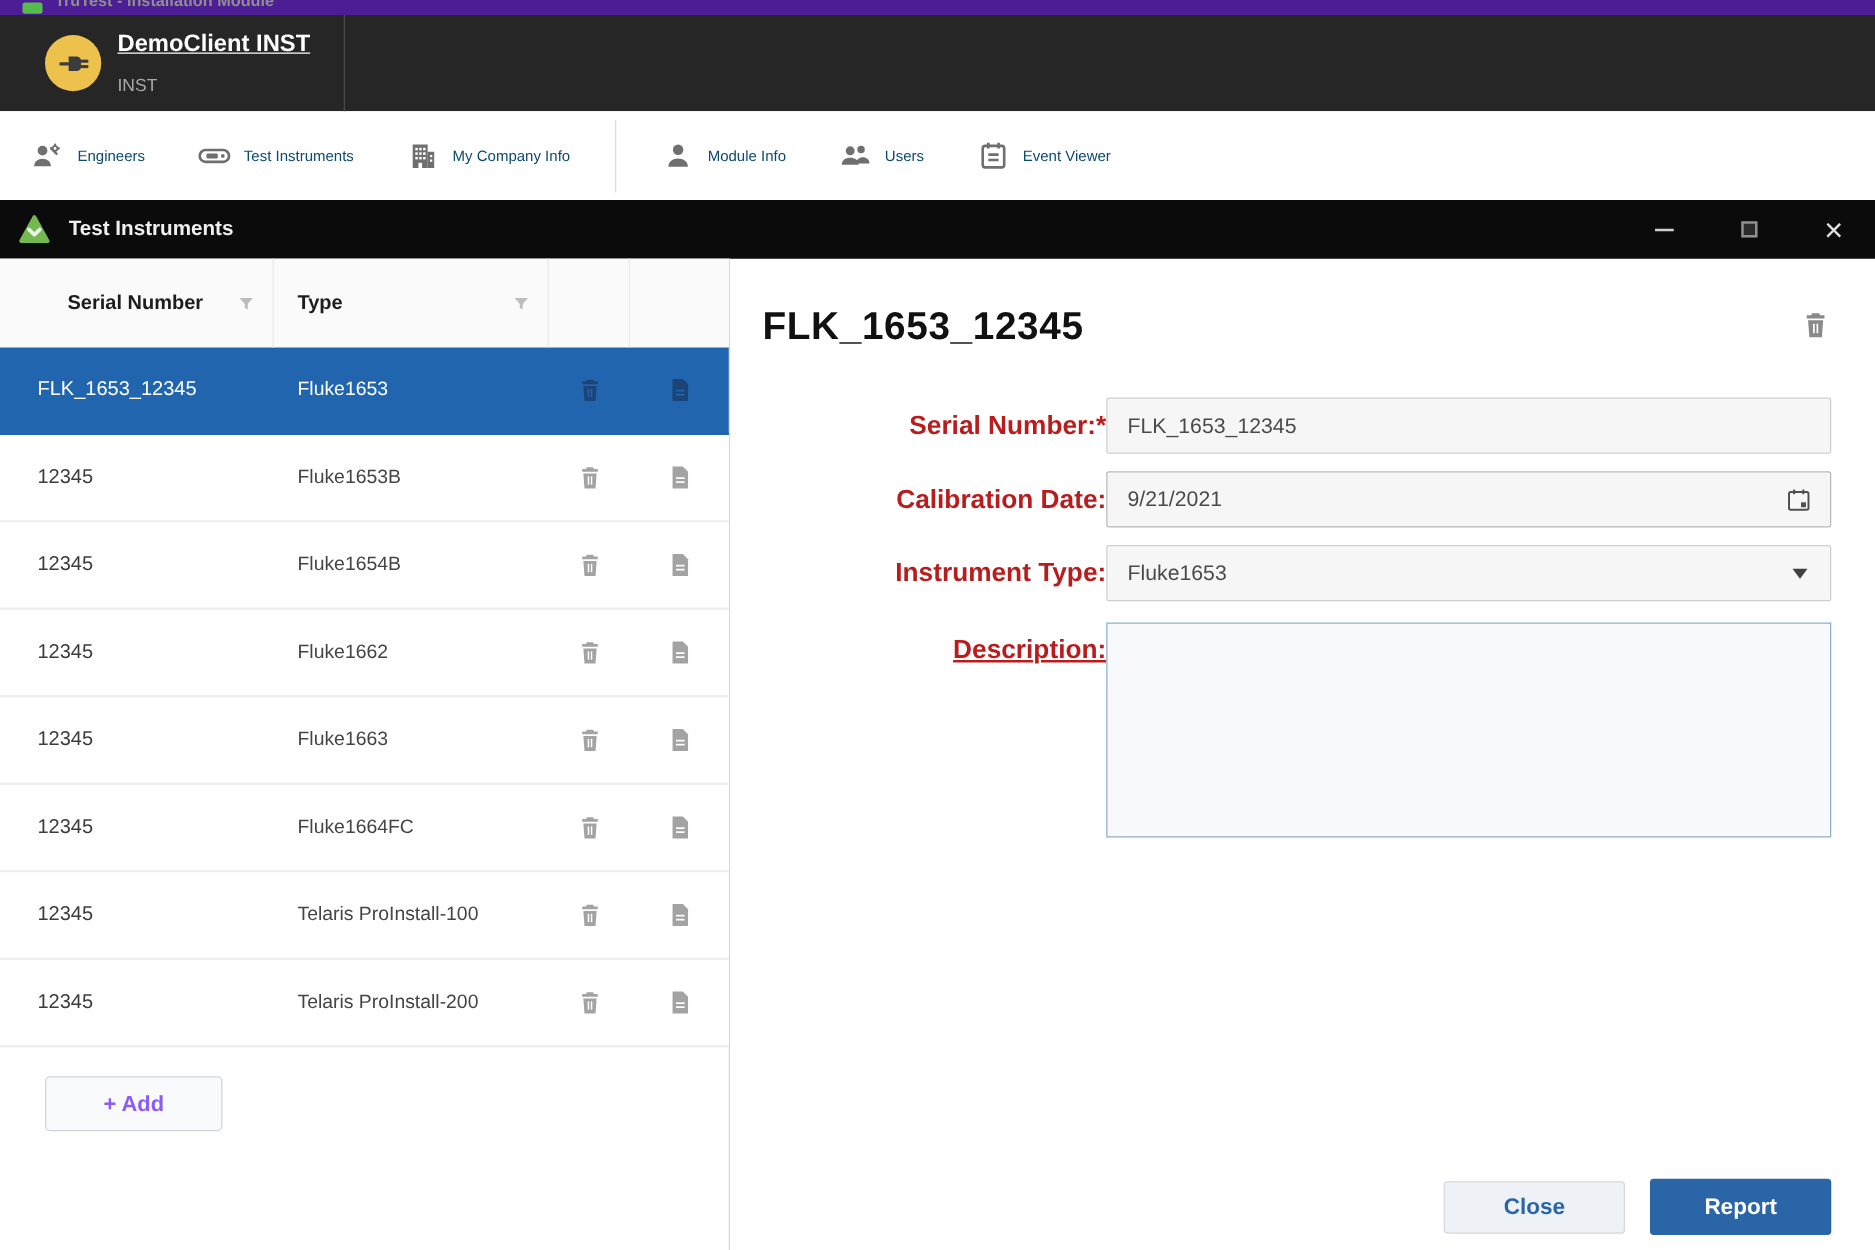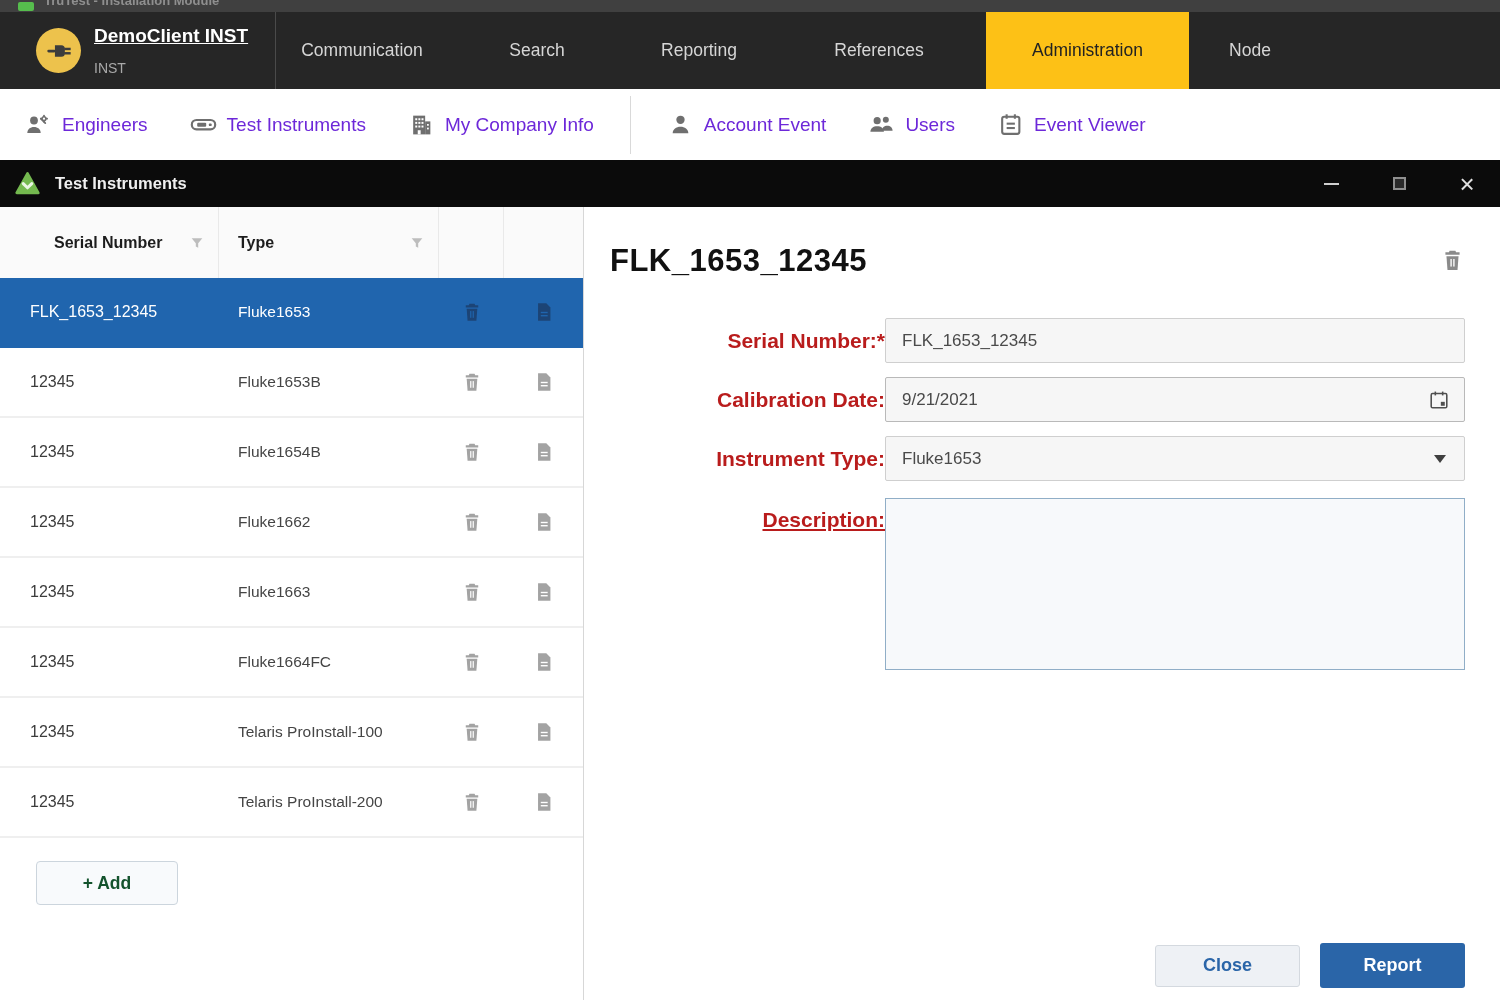--- a/index.html
+++ b/index.html
@@ -5,21 +5,21 @@
   * { box-sizing: border-box; }
   html,body { margin:0; padding:0; }
   body {
     width:1500px; height:1000px; overflow:hidden; background:#fff;
     font-family:"Liberation Sans","DejaVu Sans",sans-serif;
     position:relative;
   }
   svg { display:block; }
 
   
-  .titlebar-top { height:12px; background:#404040; position:relative; overflow:hidden; }
+  .titlebar-top { height:12px; background:#4c1d95; position:relative; overflow:hidden; }
   .tt-icon { position:absolute; left:18px; top:2px; width:16px; height:9px; background:#56bd4d; border-radius:2px; }
   .tt-text { position:absolute; left:44px; top:-7px; font-size:13px; font-weight:bold; color:#8f8f8f; white-space:nowrap; }
 
   
   .app-header { height:77px; background:#262626; display:flex; align-items:stretch; }
   .brand { width:276px; display:flex; align-items:center; padding-left:36px; border-right:1px solid #4a4a4a; }
   .logo-circle { width:45px; height:45px; border-radius:50%; background:#edc24c; display:flex; align-items:center; justify-content:center; flex-shrink:0; }
   .logo-circle svg { width:28px; height:28px; }
   .brand-text { margin-left:13px; }
   .brand-name { font-size:19px; font-weight:bold; color:#ffffff; line-height:1.15;text-decoration:underline; }
@@ -31,21 +31,21 @@
   .nav-item:nth-of-type(3){ width:146px; }
   .nav-item:nth-of-type(4){ width:214px; }
   .nav-item:nth-of-type(5){ width:203px; }
   .nav-item:nth-of-type(6){ width:122px; }
   .nav-item.active { background:#fdc116; color:#222222; }
 
   
   .toolbar { height:71px; background:#ffffff; display:flex; align-items:center; padding-left:25px; }
   .tb-item { display:flex; align-items:center; margin-right:42px; cursor:pointer; }
   .tb-item svg { width:27px; height:25px; color:#6f6f6f; margin-right:10px; flex-shrink:0; }
-  .tb-label { font-size:19px; color:#6d28d9; white-space:nowrap; }
+  .tb-label { font-size:12px; color:#0c4a6e; white-space:nowrap; }
   .tb-divider { width:1px; height:58px; background:#d9d9d9; margin:0 36px 0 -6px; }
 
   
   .child-titlebar { height:47px; background:#0b0b0b; display:flex; align-items:center; padding:0 25px 0 14px; }
   .cw-icon svg { width:27px; height:27px; }
   .cw-title { margin-left:14px; color:#f0f0f0; font-size:16.5px; font-weight:600; }
   .cw-controls { margin-left:auto; display:flex; align-items:center; }
   .ctrl { display:flex; align-items:center; justify-content:center; width:16px; height:20px; margin-left:52px; cursor:pointer; }
   .ctrl-min-bar { width:15px; height:2px; background:#cfcfcf; }
   .ctrl-max-box { width:13px; height:13px; border:2px solid #8f8f8f; background:#2a2a2a; }
@@ -65,21 +65,21 @@
   .grid-row { display:grid; grid-template-columns:219px 220px 65px 79px; height:70px; border-bottom:2px solid #efefef; background:#fff; align-items:center; cursor:pointer; }
   .cell-serial { padding-left:30px; font-size:16px; color:#3c3c3c; white-space:nowrap; }
   .cell-type { padding-left:19px; font-size:15.5px; color:#454545; white-space:nowrap; }
   .cell-icon { display:flex; justify-content:center; color:#a3a3a3; cursor:pointer; }
   .cell-icon svg { width:22px; height:24px; }
   .gap { fill:#ffffff; }
   .grid-row.selected { background:#2065ae; border-bottom-color:#2065ae; }
   .grid-row.selected .cell-serial, .grid-row.selected .cell-type { color:#ffffff; }
   .grid-row.selected .cell-icon { color:#1c4476; }
   .grid-row.selected .gap { fill:#2065ae; }
-  .add-btn { margin:23px 0 0 36px; width:142px; height:44px; background:#f8fafc; border:1px solid #ccd5dd; border-radius:4px; color:#14532d; font-weight:bold; font-size:17.5px; display:flex; align-items:center; justify-content:center; cursor:pointer; }
+  .add-btn { margin:23px 0 0 36px; width:142px; height:44px; background:#f8fafc; border:1px solid #ccd5dd; border-radius:4px; color:#8b5cf6; font-weight:bold; font-size:17.5px; display:flex; align-items:center; justify-content:center; cursor:pointer; }
 
   
   .right-panel { flex:1; position:relative; padding:36px 35px 0 26px; }
   .detail-header { display:flex; align-items:flex-start; justify-content:space-between; }
   .detail-title { margin:0; font-size:31px; font-weight:bold; color:#111111; letter-spacing:.5px; line-height:36px; }
   .trash-btn { color:#8a8a8a; cursor:pointer; margin-top:3px; }
   .trash-btn svg { width:25px; height:28px; }
   .trash-btn .gap { fill:#ffffff; }
   .form { margin-top:39px; }
   .form-row { display:flex; align-items:center; margin-bottom:14px; }
@@ -112,28 +112,20 @@
         <path d="M8.5 7h5.5a3 3 0 0 1 3 3v4a3 3 0 0 1-3 3H8.5z"></path>
         <rect x="16.5" y="9.2" width="5.5" height="2.1"></rect>
         <rect x="16.5" y="12.9" width="5.5" height="2.1"></rect>
       </svg>
     </div>
     <div class="brand-text">
       <div class="brand-name">DemoClient INST</div>
       <div class="brand-sub">INST</div>
     </div>
   </div>
-  <nav class="main-nav">
-    <div class="nav-item">Communication</div>
-    <div class="nav-item">Search</div>
-    <div class="nav-item">Reporting</div>
-    <div class="nav-item">References</div>
-    <div class="nav-item active">Administration</div>
-    <div class="nav-item">Node</div>
-  </nav>
 </div>
 
 <div class="toolbar">
   <div class="tb-item">
     <svg viewBox="0 0 27 24" fill="currentColor">
       <circle cx="9" cy="8" r="3.9"></circle>
       <path d="M2.3 20.5c0-3.9 3-6.1 6.7-6.1s6.7 2.2 6.7 6.1z"></path>
       <g>
         <rect x="18.1" y="2.2" width="1.8" height="8" rx="0.9"></rect>
         <rect x="15" y="5.3" width="8" height="1.8" rx="0.9"></rect>
@@ -170,21 +162,21 @@
       <rect class="gap" x="17.3" y="15" width="1.7" height="1.7"></rect>
     </svg>
     <span class="tb-label">My Company Info</span>
   </div>
   <div class="tb-divider"></div>
   <div class="tb-item">
     <svg viewBox="0 0 24 24" fill="currentColor">
       <circle cx="12" cy="7.5" r="4"></circle>
       <path d="M4.5 20.5c0-4 3.4-6.3 7.5-6.3s7.5 2.3 7.5 6.3z"></path>
     </svg>
-    <span class="tb-label">Account Event</span>
+    <span class="tb-label">Module Info</span>
   </div>
   <div class="tb-item">
     <svg viewBox="0 0 28 24" fill="currentColor">
       <circle cx="18.5" cy="7" r="3.1"></circle>
       <path d="M14.5 18.5c0-3.3 2.4-5.2 5.5-5.2 2.9 0 5.5 1.9 5.5 5.2z"></path>
       <circle cx="9.5" cy="8" r="3.7"></circle>
       <path d="M2.5 19.5c0-3.7 3-5.8 7-5.8s7 2.1 7 5.8z"></path>
     </svg>
     <span class="tb-label">Users</span>
   </div>

